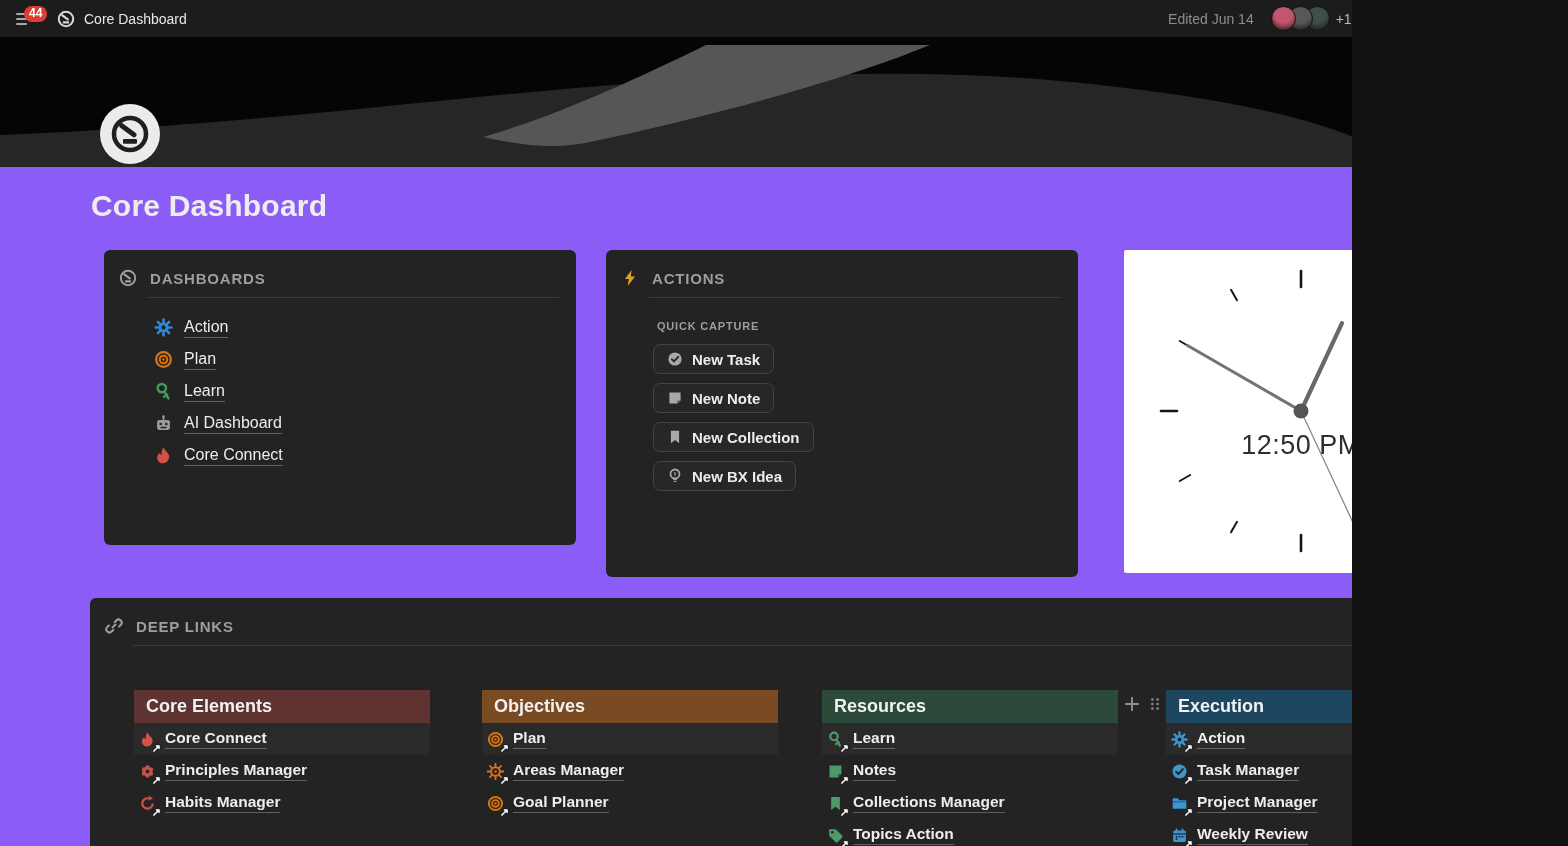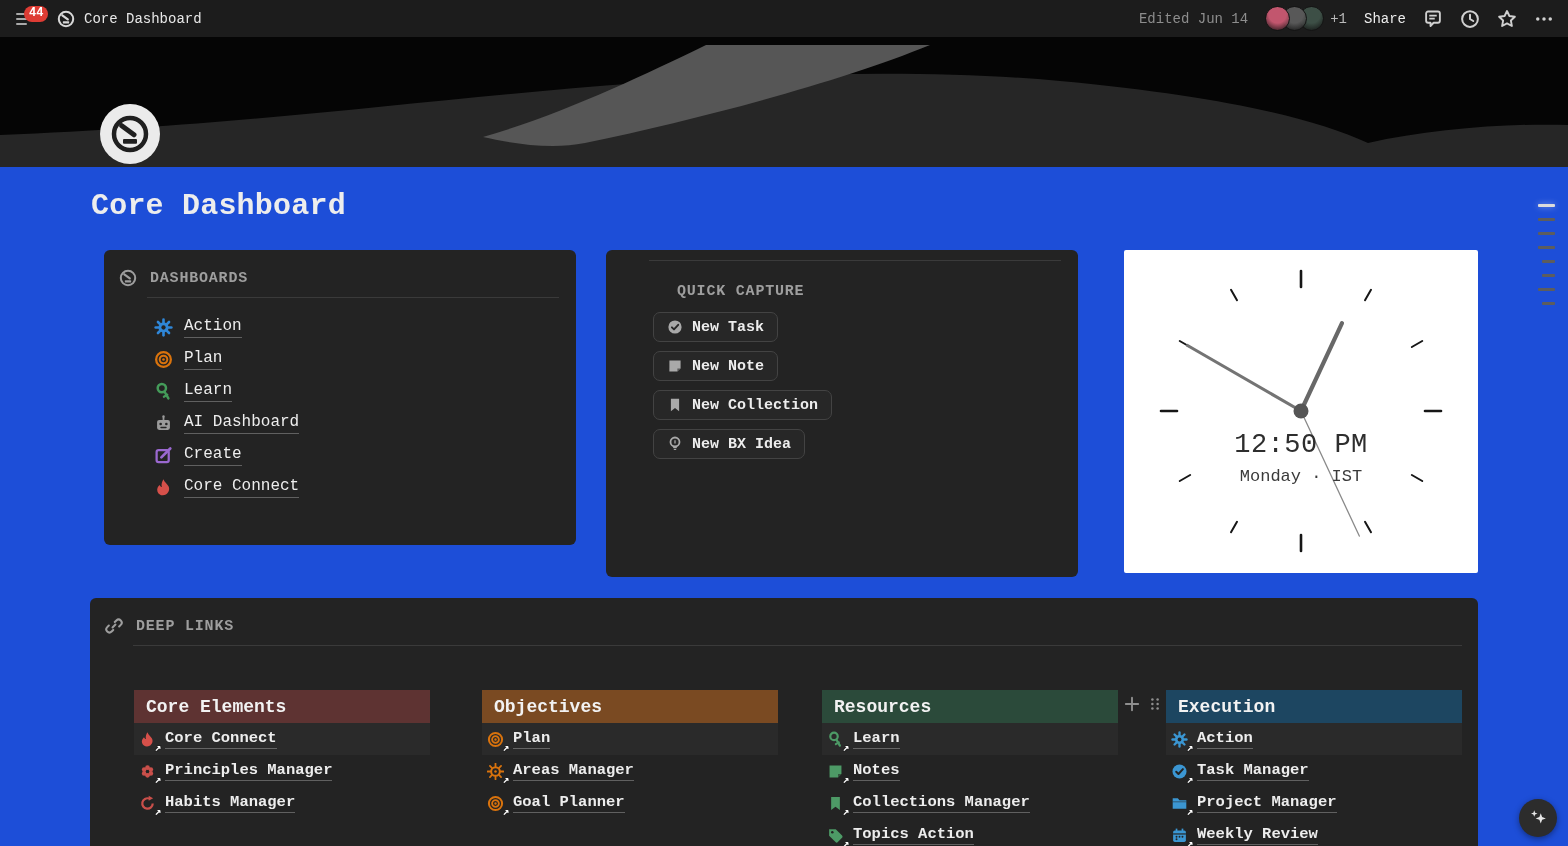--- a/index.html
+++ b/index.html
@@ -1,17 +1,17 @@
 <!DOCTYPE html>
 <html><head>
 <meta charset="utf-8">
 <style>
   html,body{margin:0;padding:0;background:#111;}
-  .stage{position:relative;width:1568px;height:846px;background:#1d4ed8;overflow:hidden;
-         font-family:Liberation Mono, monospace;color:#ececec;}
+  .stage{position:relative;width:1352px;height:846px;background:#8b5cf6;overflow:hidden;
+         font-family:Liberation Sans, sans-serif;color:#ececec;}
   
   .topnav{position:absolute;top:0;left:0;width:1568px;height:37px;background:#1c1c1c;
           display:flex;align-items:center;justify-content:space-between;padding:0 14px;box-sizing:border-box;z-index:30;}
   .nav-left{display:flex;align-items:center;gap:9px;}
   .hamburger{position:relative;width:34px;height:24px;cursor:pointer;}
   .hamburger .bar{position:absolute;left:2px;width:15px;height:2px;background:#a9a9a9;border-radius:1px;}
   .hamburger .bar:nth-child(1){top:6px;}
   .hamburger .bar:nth-child(2){top:11px;}
   .hamburger .bar:nth-child(3){top:16px;width:11px;}
   .nav-badge{position:absolute;top:-1px;left:10px;background:#de3c34;color:#fff;font-size:12px;font-weight:700;
@@ -35,21 +35,21 @@
   .card{position:absolute;background:#232323;border-radius:6px;box-sizing:border-box;}
   .card-header{display:flex;align-items:center;gap:13px;padding:19px 16px 0 15px;}
   .card-header-label{font-size:15px;font-weight:700;color:#9e9e9e;letter-spacing:.8px;}
   .card-rule{height:1px;background:#3a3a3a;margin:10px 17px 0 43px;}
   
   .db-list{margin:13px 0 0 50px;}
   .db-row{display:flex;align-items:center;gap:11px;height:32px;cursor:pointer;}
   .link-label{font-size:16px;font-weight:500;color:#ededed;border-bottom:1px solid rgba(255,255,255,.28);
               padding-bottom:1px;line-height:19px;}
   
-  .subheader{margin:22px 0 12px 71px;font-size:15px;font-weight:700;color:#9e9e9e;letter-spacing:.8px;}
+  .subheader{margin:22px 0 12px 51px;font-size:11px;font-weight:700;color:#9e9e9e;letter-spacing:.8px;}
   .btn-col{margin-left:47px;display:flex;flex-direction:column;align-items:flex-start;gap:9px;}
   .action-btn{display:inline-flex;align-items:center;gap:9px;height:30px;padding:0 13px;border:1px solid #434343;
               border-radius:7px;background:#272727;color:#ededed;font-size:15px;font-weight:600;cursor:pointer;
               font-family:inherit;}
   
   .clock-card{position:absolute;left:1124px;top:250px;width:354px;height:323px;background:#ffffff;border-radius:2px;}
   .clock-time{position:absolute;left:0;right:0;top:180px;text-align:center;font-size:27px;font-weight:500;
               color:#2e2e2e;letter-spacing:.5px;}
   .clock-meta{position:absolute;left:0;right:0;top:217px;text-align:center;font-size:17px;color:#3a3a3a;}
   
@@ -212,38 +212,37 @@
       <circle cx="5.6" cy="8.4" r="1.1" fill="#232323"></circle>
               <circle cx="10.4" cy="8.4" r="1.1" fill="#232323"></circle>
       <rect x="5.3" y="10.7" width="5.4" height="1.3" rx="0.6" fill="#232323"></rect>
             </svg>
           </span>
     <span class="link-label">AI Dashboard</span>
         </div>
         <div class="db-row">
           <span class="icon">
             <svg width="19" height="19" viewBox="0 0 16 16">
-              <rect x="2.2" y="3.4" width="10.2" height="10.2" rx="1.6" fill="none" stroke="#9a68cf" stroke-width="1.9"></rect>
-      <line x1="6.2" y1="9.6" x2="13.7" y2="2.1" stroke="#9a68cf" stroke-width="2.3" stroke-linecap="round"></line>
-            </svg>
-          </span>
-    <span class="link-label">Create</span>
-        </div>
-        <div class="db-row">
-          <span class="icon">
-            <svg width="19" height="19" viewBox="0 0 16 16">
               <path fill="#d6504a" d="M8,1.1 C8.6,3.4 11,4.8 12.2,7 C13.4,9.3 12.6,12.4 10,13.9 C7.2,15.5 3.8,14.2 2.9,11.3 C2.2,9 3.3,7.1 4.7,5.8 C5.2,6.9 5.9,7.4 6.6,7.6 C5.9,5.4 6.8,2.9 8,1.1 Z"></path>
             </svg>
           </span>
     <span class="link-label">Core Connect</span>
         </div>
       </div>
   </div>
 
   <div class="card" style="left:606px;top:250px;width:472px;height:327px;">
+    <div class="card-header">
+      <span class="icon" id="actions-header-icon">
+          <svg width="18" height="18" viewBox="0 0 16 16">
+            <path fill="#d9a02c" d="M9.3,0.8 L3.5,8.9 L7,8.9 L5.9,15.2 L12.5,6.6 L8.8,6.6 Z"></path>
+          </svg>
+        </span>
+      <span class="card-header-label">ACTIONS</span>
+    </div>
     <div class="card-rule"></div>
     <div class="subheader">QUICK CAPTURE</div>
     <div class="btn-col" id="action-buttons">
         <button class="action-btn">
           <span class="icon">
             <svg width="16" height="16" viewBox="0 0 16 16">
               <circle cx="8" cy="8" r="6.6" fill="#a9a9a9"></circle>
       <path d="M4.9,8.3 L7,10.4 L11.2,5.8" stroke="#272727" stroke-width="1.9" fill="none" stroke-linecap="round" stroke-linejoin="round"></path>
             </svg>
           </span>
@@ -293,21 +292,20 @@
         <line x1="66.14874831559189" y1="225.00000000000006" x2="55.756443470178624" y2="231.00000000000006" stroke="#161616" stroke-width="2" stroke-linecap="round"></line>
         <line x1="53" y1="161.00000000000003" x2="37" y2="161.00000000000003" stroke="#161616" stroke-width="2.6" stroke-linecap="round"></line>
         <line x1="66.14874831559186" y1="96.99999999999999" x2="55.756443470178596" y2="90.99999999999999" stroke="#161616" stroke-width="2" stroke-linecap="round"></line>
         <line x1="112.99999999999994" y1="50.14874831559189" x2="106.99999999999994" y2="39.756443470178624" stroke="#161616" stroke-width="2" stroke-linecap="round"></line>
         <line x1="177" y1="161" x2="217.99397138884785" y2="73.08814465744496" stroke="#686868" stroke-width="4.2" stroke-linecap="round"></line>
         <line x1="177" y1="161" x2="63.550672104238544" y2="95.49999999999999" stroke="#747474" stroke-width="3.1" stroke-linecap="round"></line>
         <line x1="177" y1="161" x2="235.32132012021654" y2="286.0704746110577" stroke="#8a8a8a" stroke-width="1.3" stroke-linecap="round"></line>
         <circle cx="177" cy="161" r="7.5" fill="#555555"></circle>
       </svg>
     <div class="clock-time">12:50 PM</div>
-    <div class="clock-meta">Monday · IST</div>
   </div>
 
   <div class="card" style="left:90px;top:598px;width:1388px;height:300px;">
     <div class="card-header">
       <span class="icon" id="dl-header-icon">
           <svg width="18" height="18" viewBox="0 0 16 16">
             <g fill="none" stroke="#9e9e9e" stroke-width="1.8" stroke-linecap="round">
       <path d="M6.7,9.3 L9.3,6.7"></path>
       <path d="M7.3,11.5 L5.9,12.9 A2.75,2.75 0 0 1 2,9 L3.4,7.6"></path>
       <path d="M8.7,4.5 L10.1,3.1 A2.75,2.75 0 0 1 14,7 L12.6,8.4"></path>

